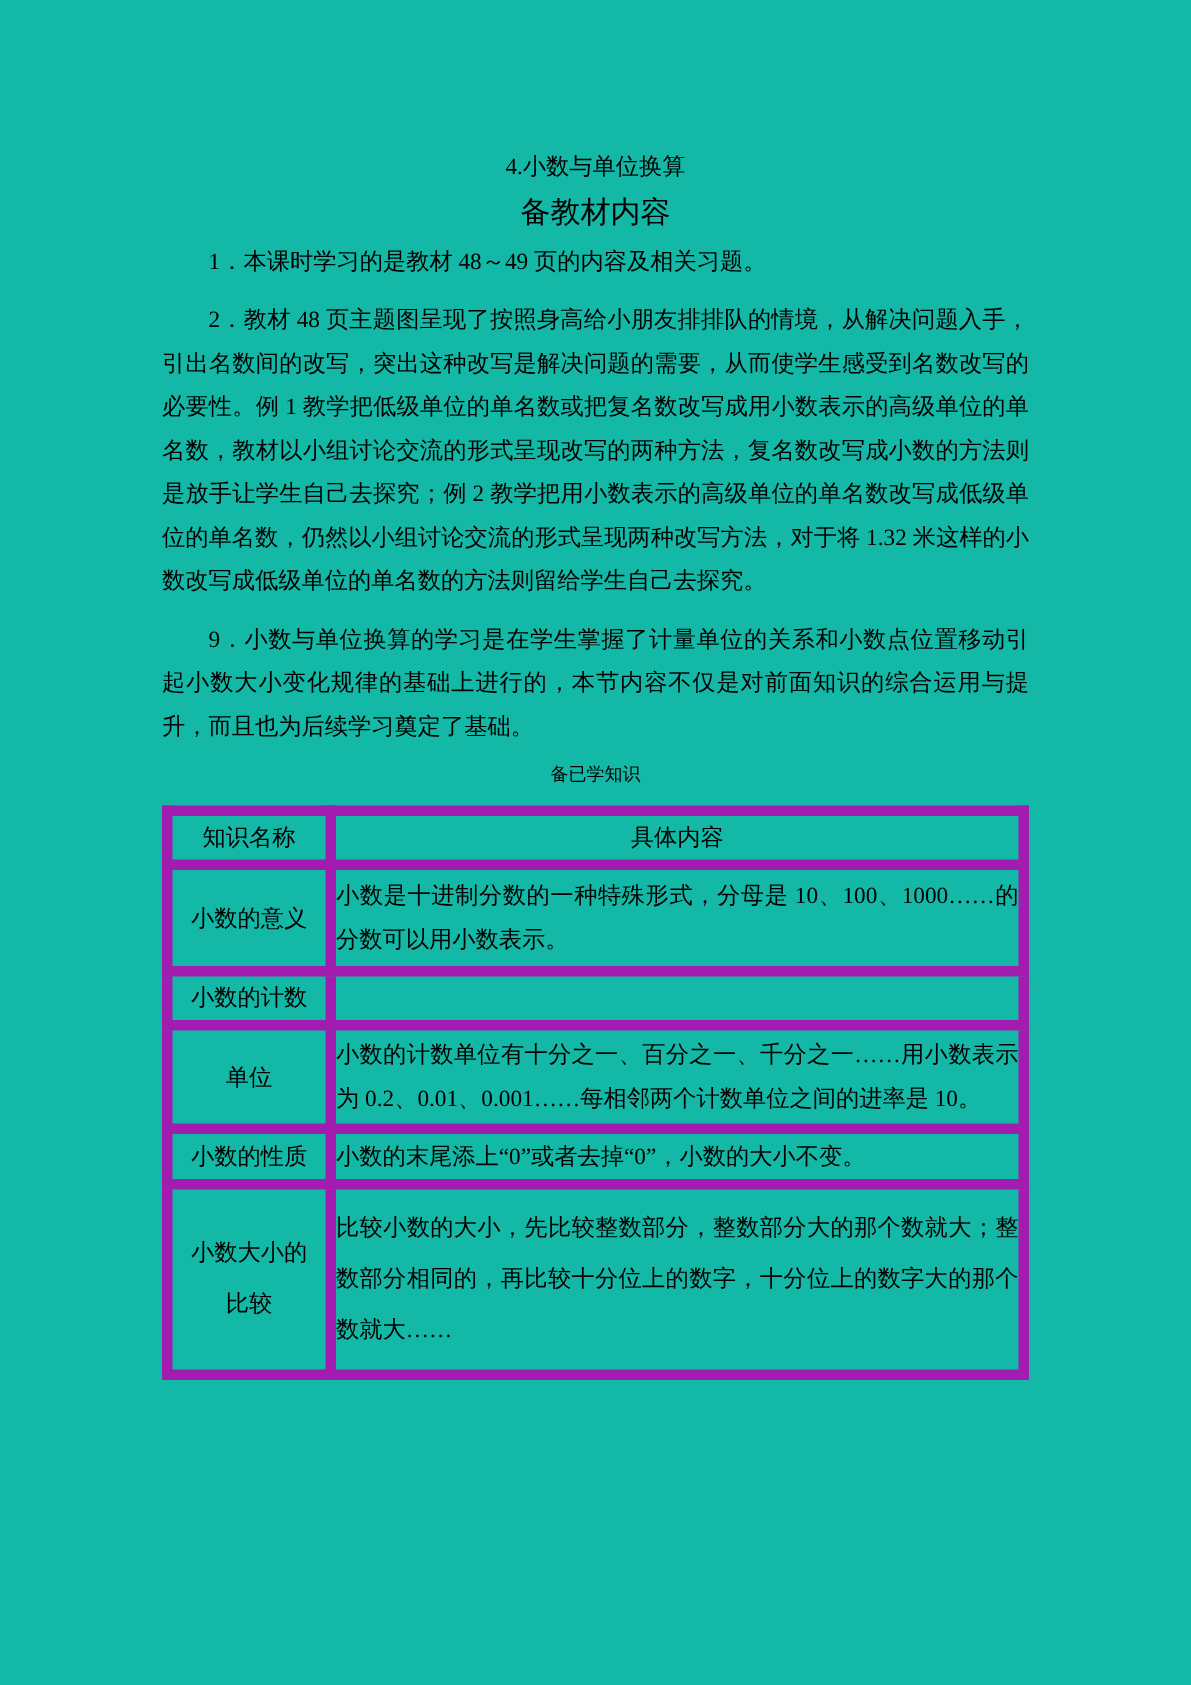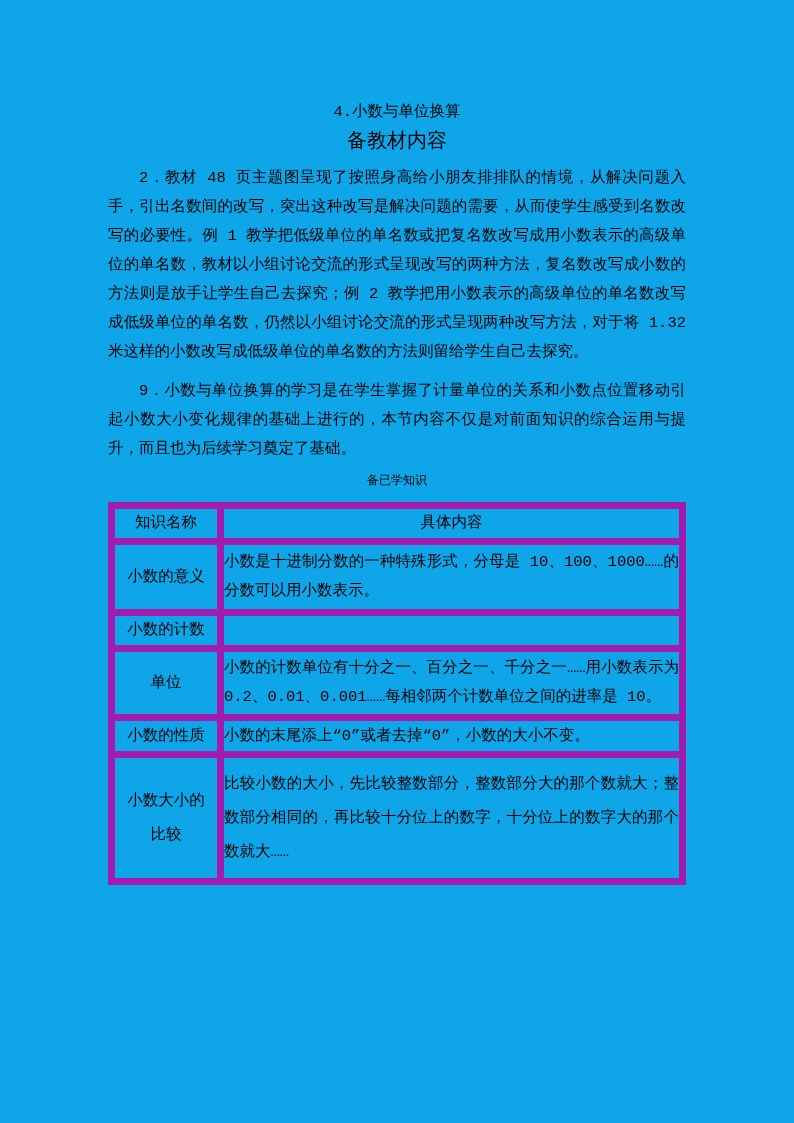--- a/index.html
+++ b/index.html
@@ -4,23 +4,23 @@
 <style>
   html, body {
     margin: 0;
     padding: 0;
     background: #ffffff;
   }
   .page {
     position: relative;
     width: 794px;
     height: 1123px;
-    background: #0ea5e9;
+    background: #14b8a6;
     overflow: hidden;
-    font-family: Liberation Mono, monospace;
+    font-family: Liberation Serif, serif;
     color: #000000;
   }
   .doc {
     padding: 0 108px;
     box-sizing: border-box;
   }
   .doc-title {
     margin: 101px 0 0 0;
     font-size: 15.5px;
     font-weight: normal;
@@ -86,20 +86,21 @@
 </head>
 <body>
 
 <div class="page">
   <div class="doc">
 
     <h1 class="doc-title">4.小数与单位换算</h1>
 
     <h2 class="heading-materials">备教材内容</h2>
 
+    <p class="para first">1．本课时学习的是教材 48～49 页的内容及相关习题。</p>
 
     <p class="para">2．教材 48 页主题图呈现了按照身高给小朋友排排队的情境，从解决问题入手，引出名数间的改写，突出这种改写是解决问题的需要，从而使学生感受到名数改写的必要性。例 1 教学把低级单位的单名数或把复名数改写成用小数表示的高级单位的单名数，教材以小组讨论交流的形式呈现改写的两种方法，复名数改写成小数的方法则是放手让学生自己去探究；例 2 教学把用小数表示的高级单位的单名数改写成低级单位的单名数，仍然以小组讨论交流的形式呈现两种改写方法，对于将 1.32 米这样的小数改写成低级单位的单名数的方法则留给学生自己去探究。</p>
 
     <p class="para">9．小数与单位换算的学习是在学生掌握了计量单位的关系和小数点位置移动引起小数大小变化规律的基础上进行的，本节内容不仅是对前面知识的综合运用与提升，而且也为后续学习奠定了基础。</p>
 
     <h2 class="heading-knowledge">备已学知识</h2>
 
     <table class="knowledge-table">
       <colgroup>
         <col class="c1">

